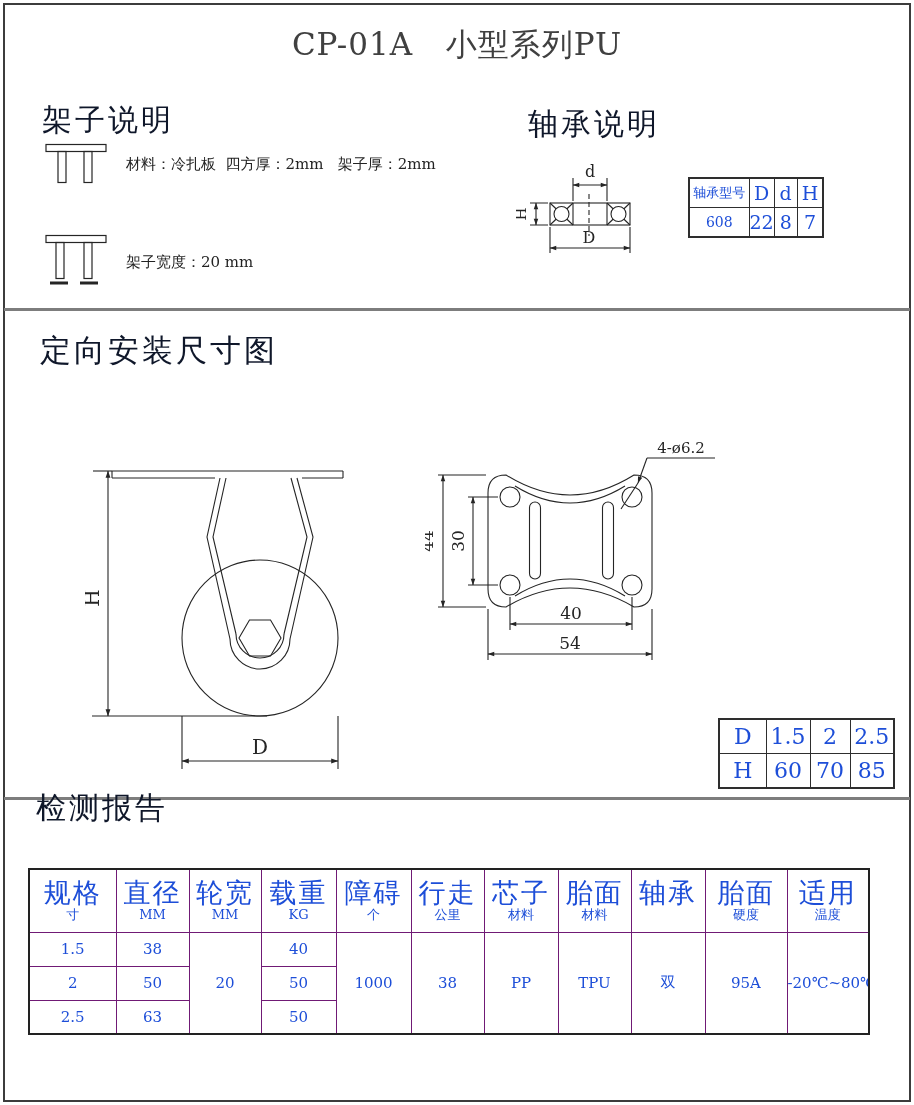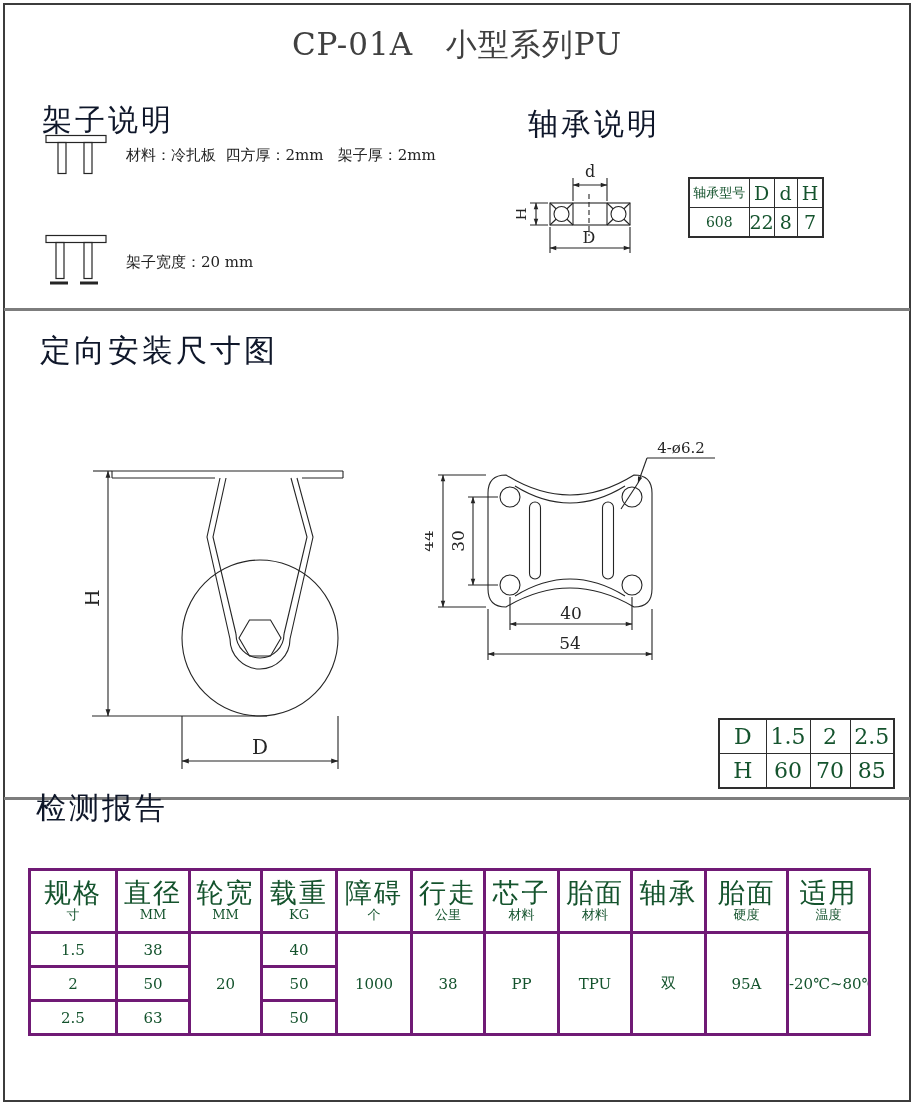--- a/index.html
+++ b/index.html
@@ -10,40 +10,40 @@
   .border-frame { position:absolute; inset:3px; border:2px solid #3c3c3c; pointer-events:none; }
   .divider { position:absolute; left:4px; right:4px; height:3px; background:#7d7d7d; }
   #divider-1 { top:308px; }
   #divider-2 { top:797px; }
 
   .cn-heading { position:absolute; font-size:30px; letter-spacing:3px; white-space:pre; color:#0f172a; }
   #page-title { position:absolute; top:24px; left:0; right:0; text-align:center;
                 font-size:31px; letter-spacing:1px; white-space:pre; color:#404040; }
 
   .f-row { position:absolute; left:44px; display:flex; align-items:center; }
-  #f-row-1 { top:133px; } #f-row-2 { top:186px; } #f-row-3 { top:234px; }
+  #f-row-1 { top:142px; } #f-row-2 { top:186px; } #f-row-3 { top:234px; }
   .f-icon { width:66px; flex:0 0 66px; }
   .f-label { margin-left:16px; font-size:15px; white-space:pre; color:#222; }
 
   svg { display:block; }
   .draw { stroke:#252525; fill:none; }
 
-  table { border-collapse:collapse; table-layout:fixed; text-align:center; color:#14532d; }
+  table { border-collapse:collapse; table-layout:fixed; text-align:center; color:#1d4ed8; }
   td,th { padding:0; font-weight:normal; overflow:hidden; }
 
   #bearing-table { position:absolute; left:688px; top:177px; border:2px solid #2e2e2e; }
   #bearing-table td, #bearing-table th { border:1px solid #2e2e2e; height:28px; font-size:19px; }
   #bearing-table th:first-child { font-size:13px; }
   #bearing-table td:first-child { font-size:14px; }
 
   #dh-table { position:absolute; left:718px; top:718px; border:2px solid #2e2e2e; }
   #dh-table td { border:1px solid #2e2e2e; height:33px; font-size:22px; }
 
   #report-table { position:absolute; left:28px; top:868px; width:840px; border:2px solid #222; }
-  #report-table th, #report-table td { border:3px solid #701a75; }
+  #report-table th, #report-table td { border:1px solid #701a75; }
   #report-table thead tr { height:63px; }
   #report-table tbody tr { height:34px; }
   .th-main { font-size:27px; line-height:1.05; letter-spacing:2px; }
   .th-sub  { font-size:13px; line-height:1.2; min-height:16px; }
   #report-table tbody td { font-size:15px; }
   td.temp-cell { font-size:13px; }
 
   .svg-abs { position:absolute; }
 </style>
 </head>

